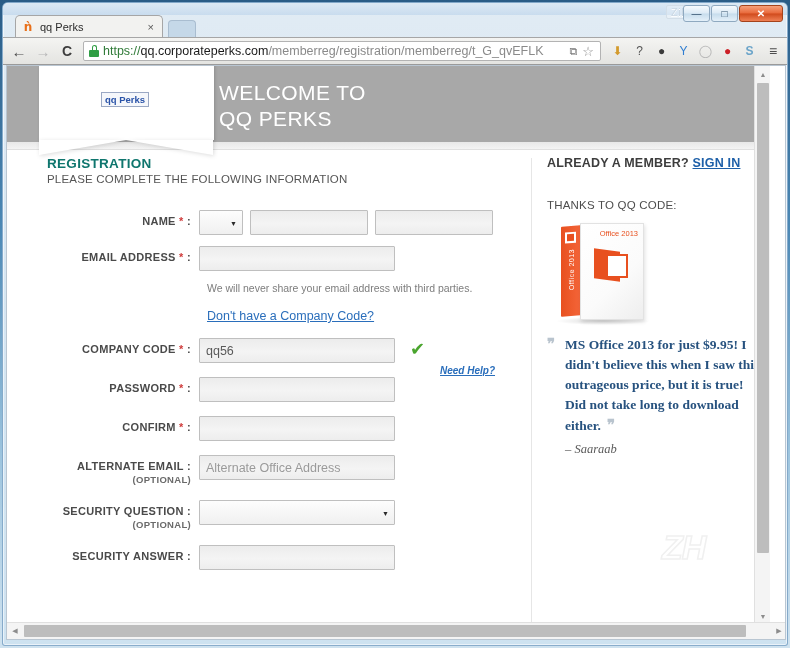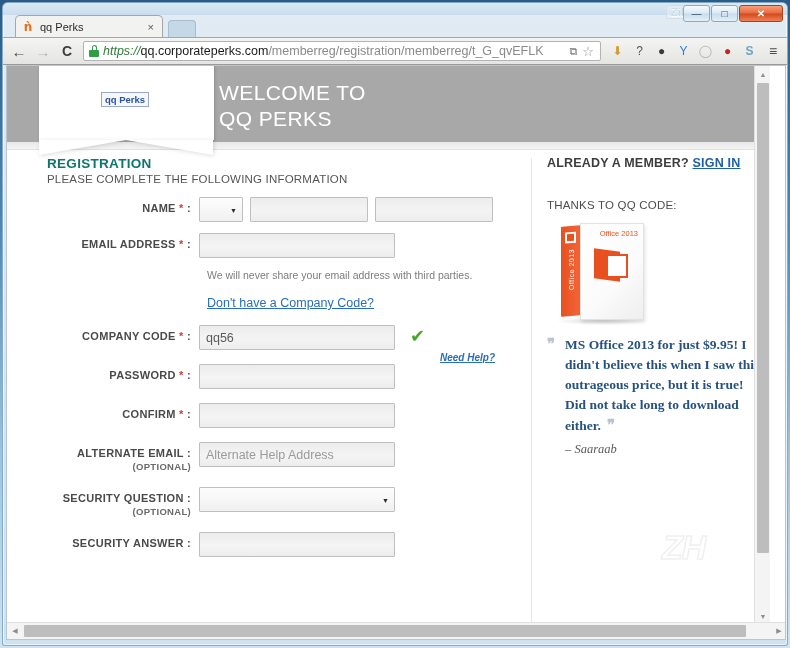--- a/index.html
+++ b/index.html
@@ -120,21 +120,21 @@
   }
   .lock .shackle {
     position:absolute; top:0; left:2.5px; width:5px; height:6px;
     border: 1.5px solid #2f9e44; border-bottom:none;
     border-radius: 3px 3px 0 0;
   }
   .url {
     font-size: 12.5px; white-space: nowrap; flex: 1; overflow: hidden;
     font-family: "Liberation Sans", sans-serif;
   }
-  .url .scheme { color: #2f7a37; font-style: italic; }
+  .url .scheme { color: #2f7a37; }
   .url .host { color: #1a1a1a; }
   .url .path { color: #8a8a8a; }
   .omni-icon { font-size: 11px; color: #7b7b7b; padding: 0 2px; }
   .omni-star { font-size: 13px; color: #8d8d8d; padding: 0 3px; }
   .ext-icons { display: flex; align-items: center; gap: 3px; padding-left: 3px; }
   .ext {
     width: 19px; height: 19px;
     display: flex; align-items: center; justify-content: center;
     font-size: 12px; line-height: 1;
   }
@@ -218,21 +218,21 @@
   h1.reg-title {
     margin: 0; font-size: 13.5px; color: #0f766e;
     font-weight: bold; letter-spacing: .3px;
   }
   .reg-sub {
     margin: 2px 0 0 0; font-size: 11.5px; color: #555;
     letter-spacing: .2px;
   }
 
   
-  .form { margin-top: 12px; }
+  .form { margin-top: 25px; }
   .row {
     display: flex; align-items: flex-start;
     margin-bottom: 11px;
   }
   .row .lbl {
     width: 152px; flex: 0 0 152px;
     text-align: right; padding-right: 8px; padding-top: 5px;
     font-size: 11px; color: #4a4a4a; font-weight: bold;
     letter-spacing: .3px; line-height: 13px;
   }
@@ -549,21 +549,21 @@
                 <div class="inp w-main"></div>
               </div>
             </div>
 
             <div class="row" style="margin-top:14px">
               <div class="lbl">
                 <span>ALTERNATE EMAIL</span> :
                 <span class="opt">(OPTIONAL)</span>
               </div>
               <div class="fields">
-                <div class="inp w-main placeholder">Alternate Help Address</div>
+                <div class="inp w-main placeholder">Alternate Office Address</div>
               </div>
             </div>
 
             <div class="row" style="margin-top:14px">
               <div class="lbl">
                 <span>SECURITY QUESTION</span> :
                 <span class="opt">(OPTIONAL)</span>
               </div>
               <div class="fields">
                 <div class="sel wide"></div>

